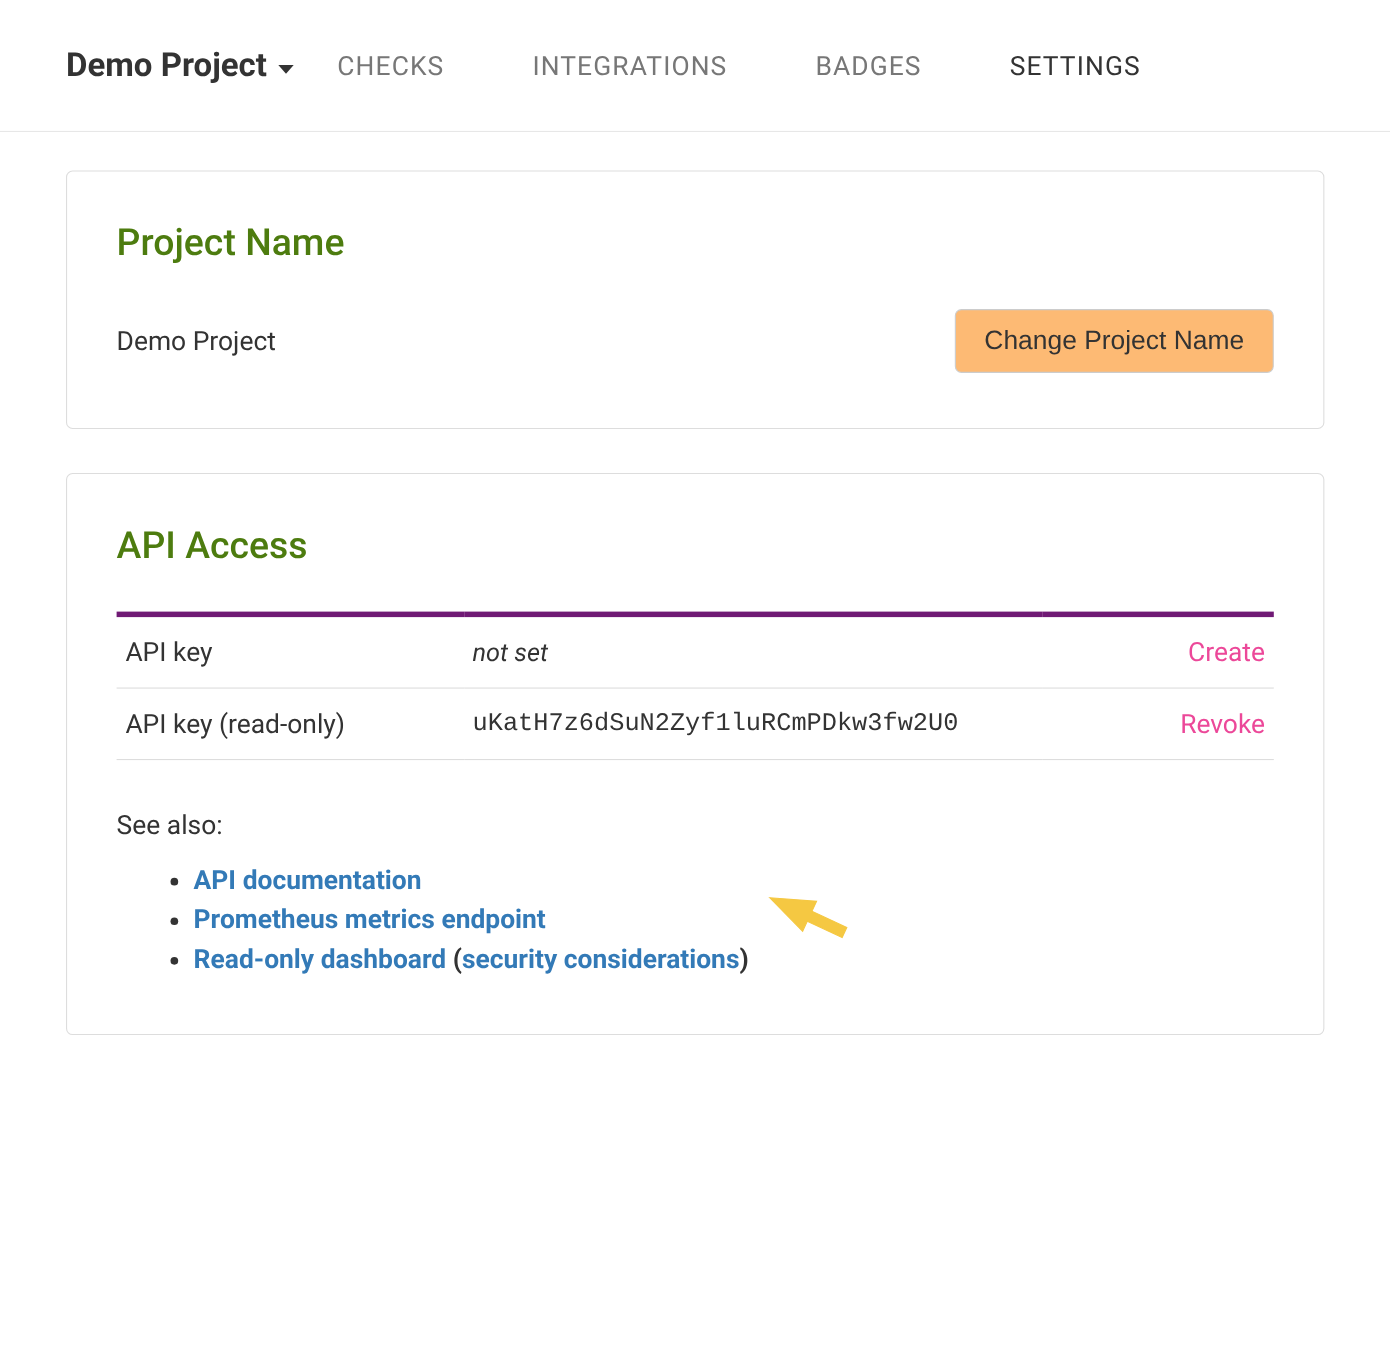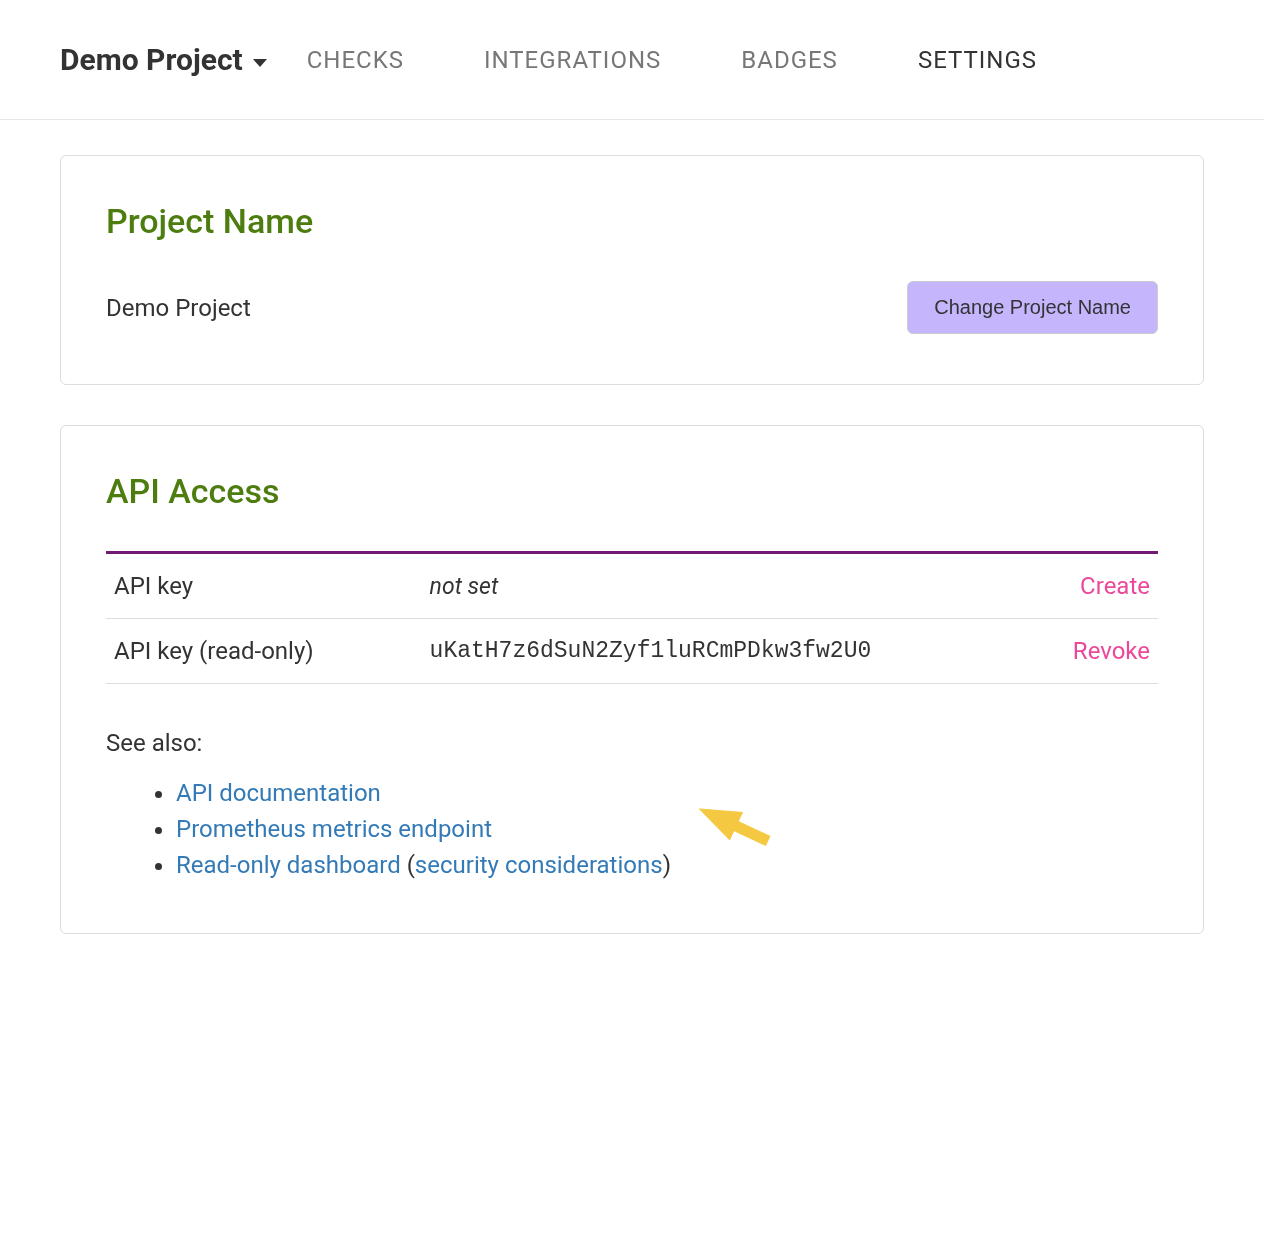--- a/index.html
+++ b/index.html
@@ -74,33 +74,33 @@
     .project-name-row {
       display: flex;
       justify-content: space-between;
       align-items: center;
     }
     .project-name-value {
       font-size: 24px;
       color: #333;
     }
     .btn-default {
-      font-size: 20px;
+      font-size: 24px;
       padding: 14px 26px;
       border: 1px solid #ccc;
       border-radius: 6px;
-      background: #c4b5fd;
+      background: #fdba74;
       color: #333;
       cursor: pointer;
     }
     .api-table {
       width: 100%;
       border-collapse: collapse;
       margin-bottom: 45px;
-      border-top: 3px solid #701a75;
+      border-top: 5px solid #701a75;
     }
     .api-table td {
       padding: 18px 8px;
       border-bottom: 1px solid #ddd;
       font-size: 24px;
       vertical-align: middle;
     }
     .api-table td:first-child {
       width: 30%;
       color: #333;
@@ -128,20 +128,21 @@
       font-size: 24px;
     }
     .see-also {
       font-size: 24px;
       color: #333;
       margin-bottom: 18px;
     }
     .see-also-list {
       list-style: disc;
       padding-left: 70px;
+      font-weight: bold;
     }
     .see-also-list li {
       font-size: 24px;
       line-height: 1.5;
       color: #333;
     }
     .see-also-list li a {
       color: #337ab7;
       text-decoration: none;
     }

